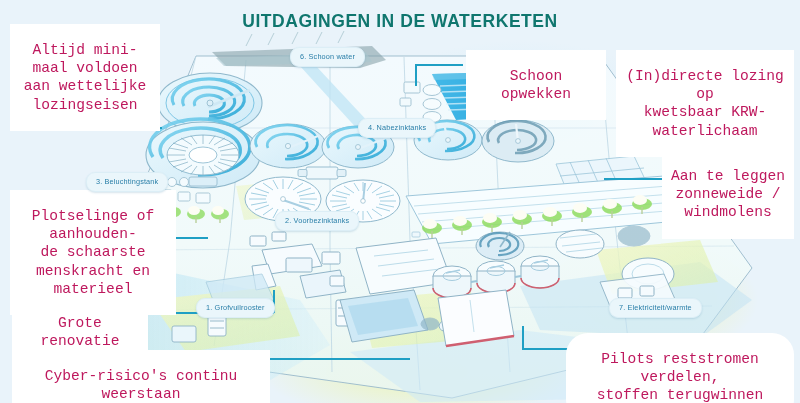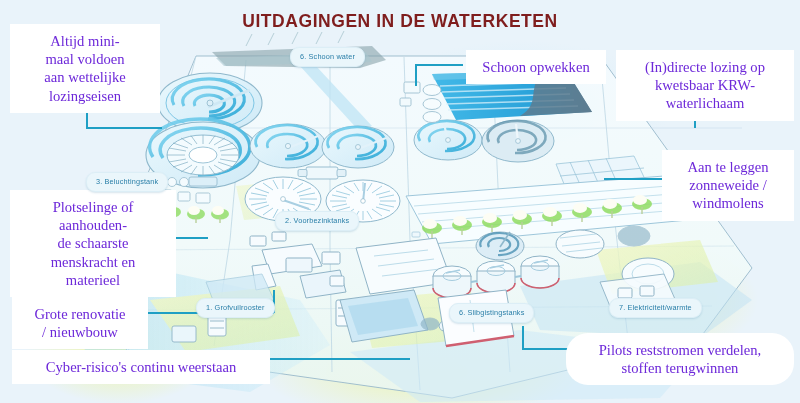--- a/index.html
+++ b/index.html
@@ -12,33 +12,33 @@
   #stage{position:absolute;inset:0;}
 
   
   .title{
     position:absolute;left:0;right:0;top:11px;
     text-align:center;
     font-family:"Liberation Sans",sans-serif;
     font-weight:bold;
     font-size:17.5px;
     letter-spacing:.55px;
-    color:#7f1d1d;
+    color:#0f766e;
   }
 
   
   .callout{
     position:absolute;
     background:#ffffff;
-    color:#6d28d9;
-    font-family:Liberation Serif, serif;
+    color:#be185d;
+    font-family:Liberation Mono, monospace;
     font-size:14.6px;
     line-height:18.2px;
     text-align:center;
-    padding:8px 7px;
+    padding:17px 7px;
     box-sizing:border-box;
     z-index:40;
   }
 
   
   .conn{position:absolute;background:#1f9fc4;z-index:35;}
   .conn.h{height:1.6px;}
   .conn.v{width:1.6px;}
 
   
@@ -564,23 +564,23 @@
 
   <div class="tag" style="left:196px;top:281px;margin-top:17px;">
     <span>1. Grofvuilrooster</span>
   </div>
   <div class="tag" style="left:275px;top:211px;">
     <span>2. Voorbezinktanks</span>
   </div>
   <div class="tag" style="left:86px;top:148px;margin-top:24px;">
     <span>3. Beluchtingstank</span>
   </div>
+  <div class="tag" style="left:358px;top:118px;">
+    <span>4. Nabezinktanks</span>
+  </div>
   <div class="tag" style="left:290px;top:47px;">
     <span>6. Schoon water</span>
   </div>
-  <div class="tag" style="left:449px;top:303px;">
-    <span>6. Slibgistingstanks</span>
-  </div>
   <div class="tag" style="left:609px;top:298px;">
     <span>7. Elektriciteit/warmte</span>
   </div>
 
 </div>
 
 </body></html>

